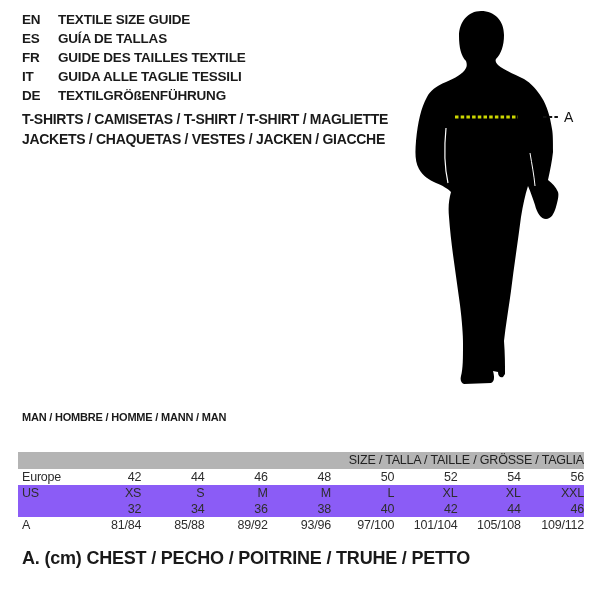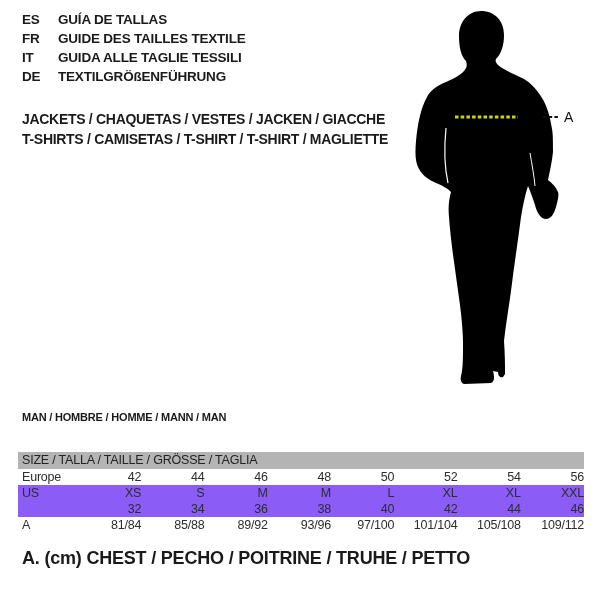--- a/index.html
+++ b/index.html
@@ -15,53 +15,57 @@
   
   .categories{position:absolute;left:22px;top:110px;font-size:14px;font-weight:bold;line-height:19.5px;letter-spacing:-0.3px;}
   
   .figure{position:absolute;left:415px;top:3px;width:165px;height:390px;}
   .figure svg{display:block;width:100%;height:100%;}
   .figure text{font-family:"Liberation Sans","DejaVu Sans",sans-serif;font-size:14px;fill:#111;}
   
   .section-title{position:absolute;left:22px;top:411px;font-size:11px;font-weight:bold;letter-spacing:-0.2px;}
   
   .size-table{position:absolute;left:18px;top:452px;width:566px;font-size:12.5px;color:#2d2d2d;letter-spacing:-0.2px;}
-  .st-header{height:17px;line-height:17px;padding-left:4px;background:#b4b4b4;color:#222;}
+  .st-header{height:17px;line-height:17px;padding-left:4px;background:#b4b4b4;color:#222;text-align:right;}
   .st-row{display:flex;height:16px;line-height:16px;}
   .st-row.stripe{background:#8b5cf6;}
   .st-row .lbl{width:56px;padding-left:4px;flex:none;}
   .st-row .val{flex:1;text-align:right;}
   
   .footnote{position:absolute;left:22px;top:548px;font-size:18px;font-weight:bold;letter-spacing:-0.2px;}
 </style>
 </head>
 <body>
 
 <div class="lang-list">
+  <div class="lang-row">
+    <span class="lang-code">EN</span>
+    <span class="lang-label">TEXTILE SIZE GUIDE</span>
+  </div>
   <div class="lang-row">
     <span class="lang-code">ES</span>
     <span class="lang-label">GUÍA DE TALLAS</span>
   </div>
   <div class="lang-row">
     <span class="lang-code">FR</span>
     <span class="lang-label">GUIDE DES TAILLES TEXTILE</span>
   </div>
   <div class="lang-row">
     <span class="lang-code">IT</span>
     <span class="lang-label">GUIDA ALLE TAGLIE TESSILI</span>
   </div>
   <div class="lang-row">
     <span class="lang-code">DE</span>
     <span class="lang-label">TEXTILGRÖßENFÜHRUNG</span>
   </div>
 </div>
 
 <div class="categories">
+  <div>T-SHIRTS / CAMISETAS / T-SHIRT / T-SHIRT / MAGLIETTE</div>
   <div>JACKETS / CHAQUETAS / VESTES / JACKEN / GIACCHE</div>
-  <div>T-SHIRTS / CAMISETAS / T-SHIRT / T-SHIRT / MAGLIETTE</div>
 </div>
 
 <div class="figure">
   <svg viewBox="0 0 165 390">
     <path d="M66,8
          C53,8 44,19 44,33
          C44,44 46,53 51,58
          C52,61 52,63 51,65
          C48,71 40,75 31,79
          C21,83 15,88 12,94

